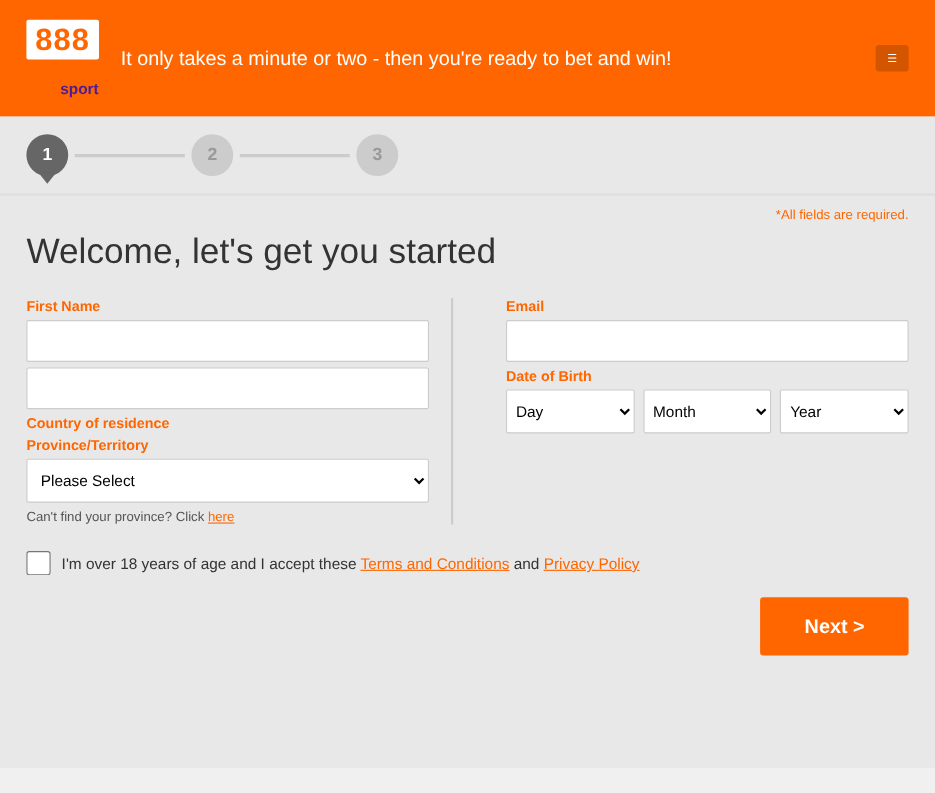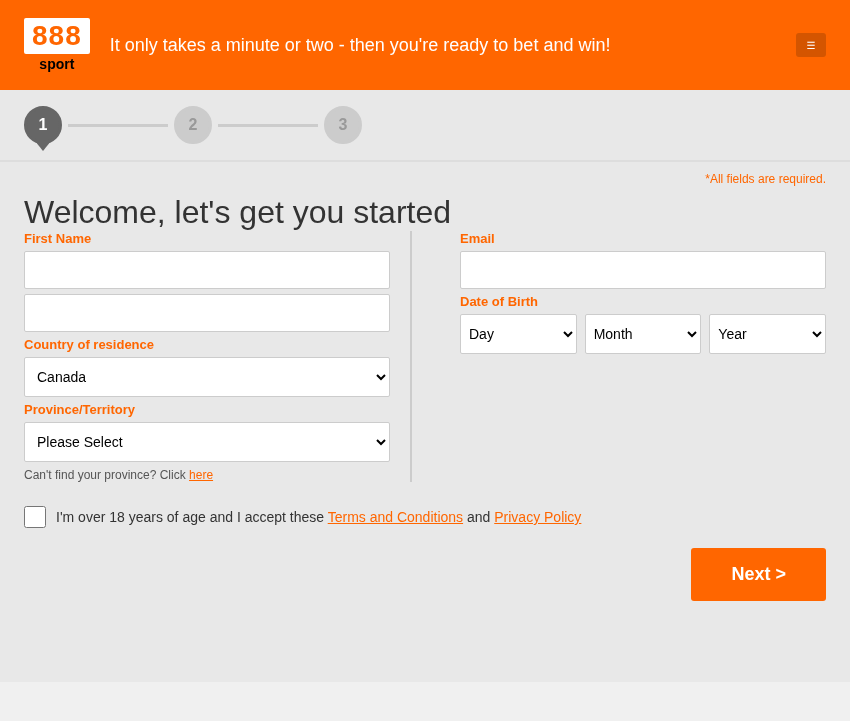--- a/index.html
+++ b/index.html
@@ -18,25 +18,25 @@
       background: white;
       color: #f60;
       font-size: 28px;
       font-weight: 900;
       padding: 4px 8px;
       line-height: 1;
       border-radius: 2px;
       letter-spacing: 1px;
     }
     .logo-sport {
-      color: #000000;
+      color: #4c1d95;
       font-size: 14px;
       font-weight: bold;
-      margin-top: 2px;
-      text-align: center;
+      margin-top: 18px;
+      text-align: right;
       width: 100%;
     }
     .header-tagline {
       color: white;
       font-size: 18px;
       font-weight: normal;
       flex: 1;
       margin-left: 20px;
     }
     .header-icon {
@@ -105,20 +105,21 @@
     .required-note {
       text-align: right;
       font-size: 12px;
       color: #f60;
       margin-bottom: 8px;
     }
     .welcome-title {
       font-size: 32px;
       font-weight: 300;
       color: #333;
+      margin-bottom: 24px;
     }
 
     .form-layout {
       display: flex;
       gap: 0;
     }
     .form-col-left {
       flex: 1;
       padding-right: 20px;
       border-right: 2px solid #ccc;
@@ -277,23 +278,20 @@
       <div class="form-col-left">
         <div class="form-group">
           <label class="form-label">First Name</label>
           <input class="form-input" type="text" style="">
         </div>
         <div class="form-group">
           <input class="form-input" type="text" style="">
         </div>
         <div class="form-group">
           <label class="form-label">Country of residence</label>
-          <select class="form-select">
-            <option>Canada</option>
-          </select>
         </div>
         <div class="form-group">
           <label class="form-label">Province/Territory</label>
           <select class="form-select">
             <option>Please Select</option>
             <option>Alberta</option>
             <option>British Columbia</option>
             <option>Manitoba</option>
             <option>New Brunswick</option>
             <option>Newfoundland and Labrador</option>

